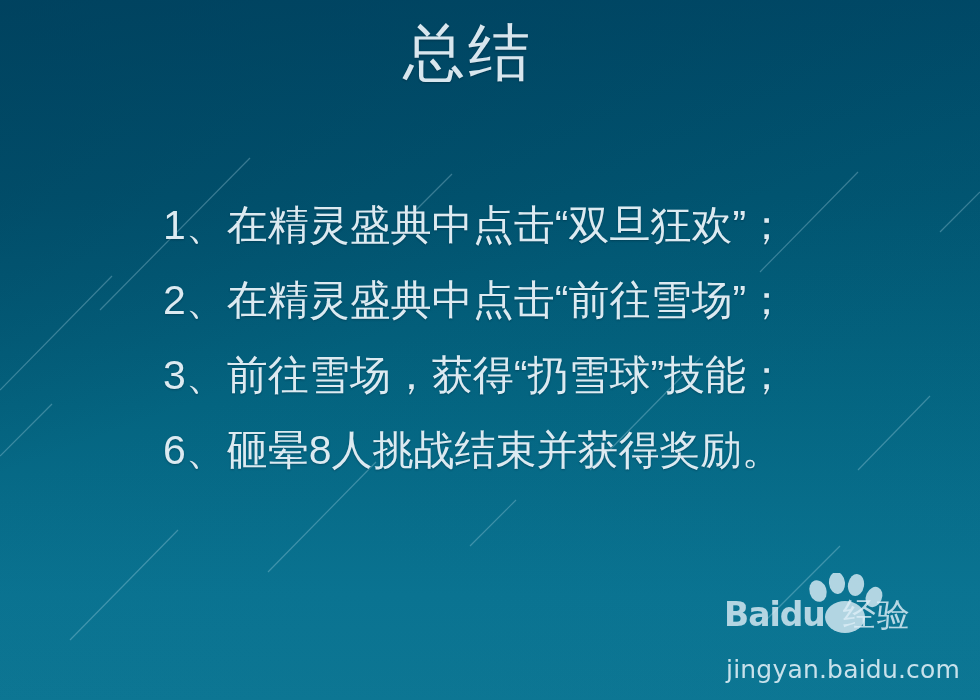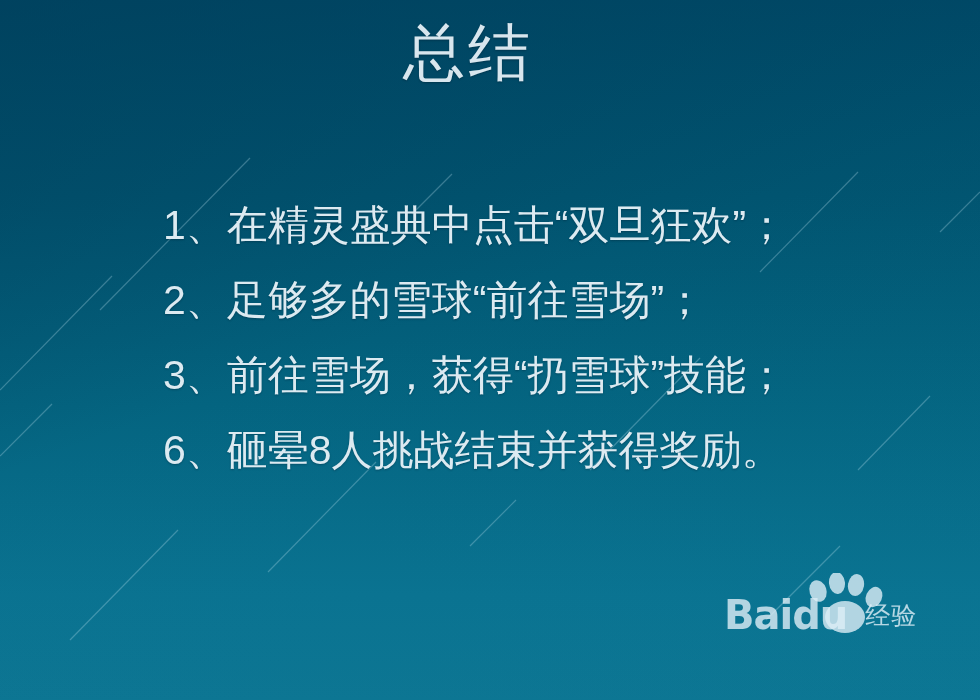--- a/index.html
+++ b/index.html
@@ -79,34 +79,34 @@
   }
   #wm-logo-row {
     position: absolute;
     left: 6px;
     top: 8px;
     display: flex;
     align-items: flex-end;
     gap: 2px;
   }
   #wm-baidu {
-    font-size: 40px;
+    font-size: 33px;
     line-height: 40px;
     font-weight: 700;
     color: rgba(222,238,246,0.80);
     letter-spacing: -1px;
     font-family: "DejaVu Sans", "Liberation Sans", sans-serif;
   }
   #wm-paw {
     position: absolute;
     left: 82px;
     top: -22px;
   }
   #wm-cn {
-    font-size: 25px;
+    font-size: 33px;
     line-height: 40px;
     color: rgba(222,238,246,0.82);
     margin-left: 16px;
     letter-spacing: 1px;
   }
   #wm-url {
     position: absolute;
     left: 8px;
     bottom: 8px;
     font-size: 25px;
@@ -135,21 +135,21 @@
     <line x1="412" y1="214" x2="452" y2="174"></line>
   </svg>
 
   <div id="title">总结</div>
 
   <div id="lines">
     <div class="line">
       <span>1、</span><span>在精灵盛典中点击“双旦狂欢”；</span>
     </div>
     <div class="line">
-      <span>2、</span><span>足够多的雪球“前往雪场”；</span>
+      <span>2、</span><span>在精灵盛典中点击“前往雪场”；</span>
     </div>
     <div class="line">
       <span>3、</span><span>前往雪场，获得“扔雪球”技能；</span>
     </div>
     <div class="line">
       <span>6、</span><span>砸晕8人挑战结束并获得奖励。</span>
     </div>
   </div>
 
   <div id="watermark">
@@ -159,15 +159,16 @@
       <svg id="wm-paw" width="82" height="62" viewBox="0 0 82 62">
         <g fill="rgba(220,238,246,0.80)">
           <ellipse cx="12" cy="18" rx="8.5" ry="11" transform="rotate(-18 12 18)"></ellipse>
           <ellipse cx="31" cy="10" rx="8" ry="11" transform="rotate(-6 31 10)"></ellipse>
           <ellipse cx="50" cy="12" rx="8" ry="11" transform="rotate(10 50 12)"></ellipse>
           <ellipse cx="68" cy="24" rx="8" ry="10.5" transform="rotate(24 68 24)"></ellipse>
           <ellipse cx="39" cy="44" rx="20" ry="16"></ellipse>
         </g>
       </svg>
     </div>
+    <div id="wm-url">jingyan.baidu.com</div>
   </div>
 
 </div>
 
 </body></html>

